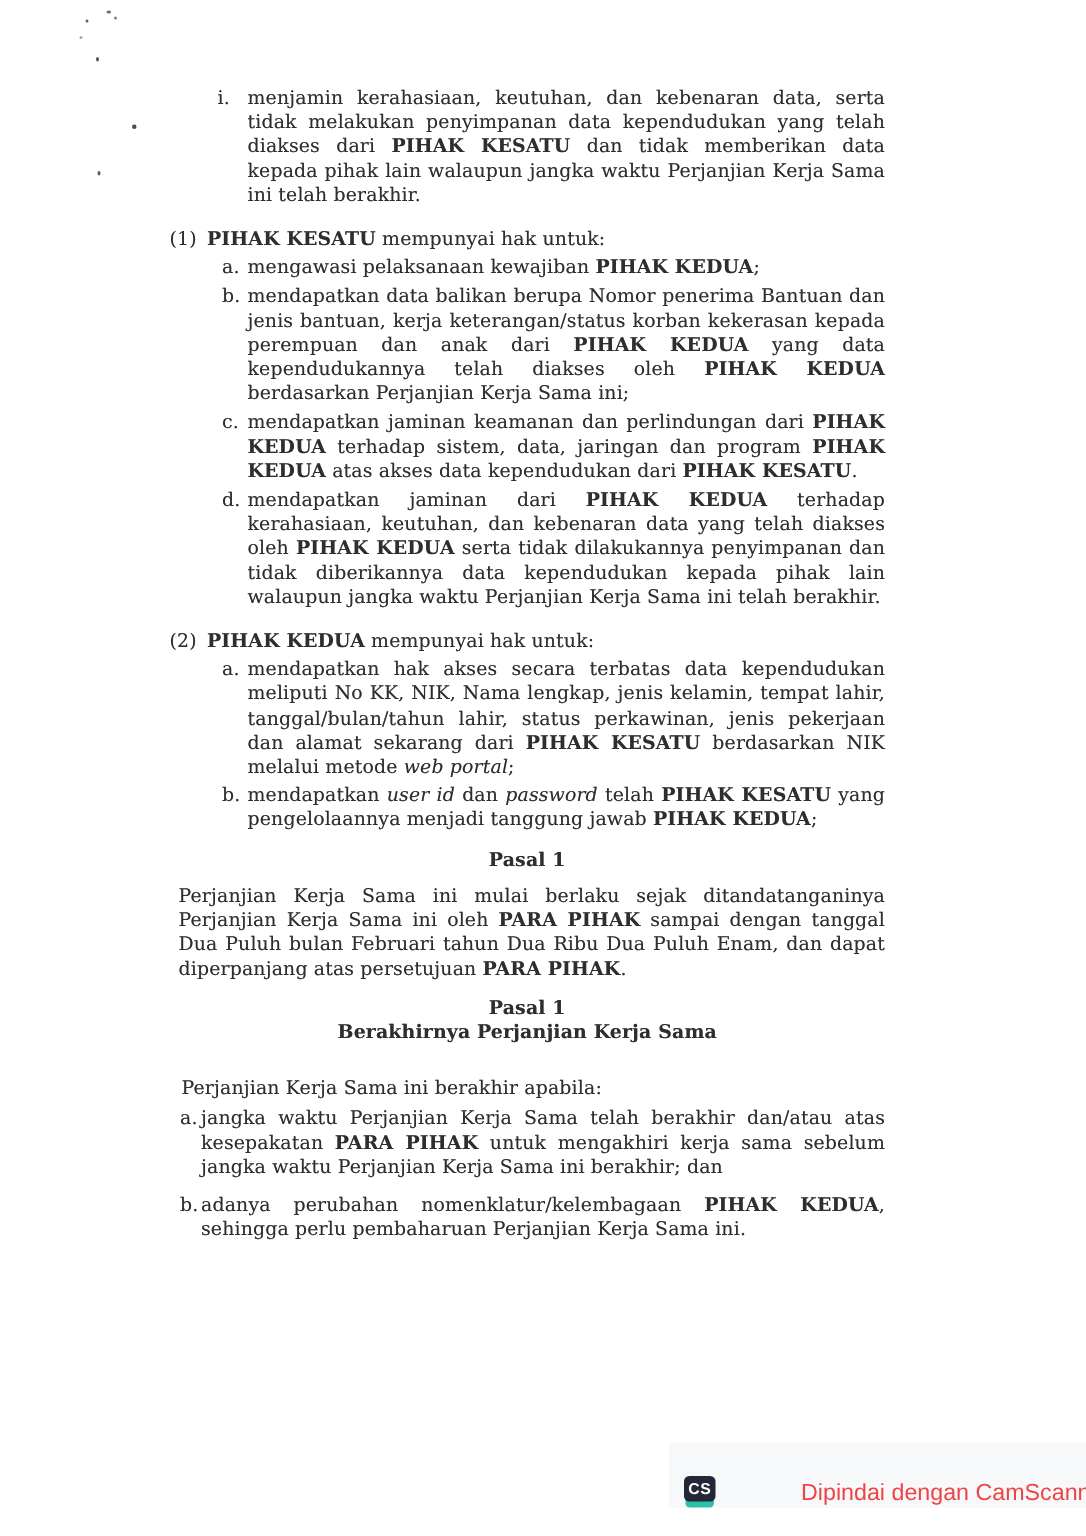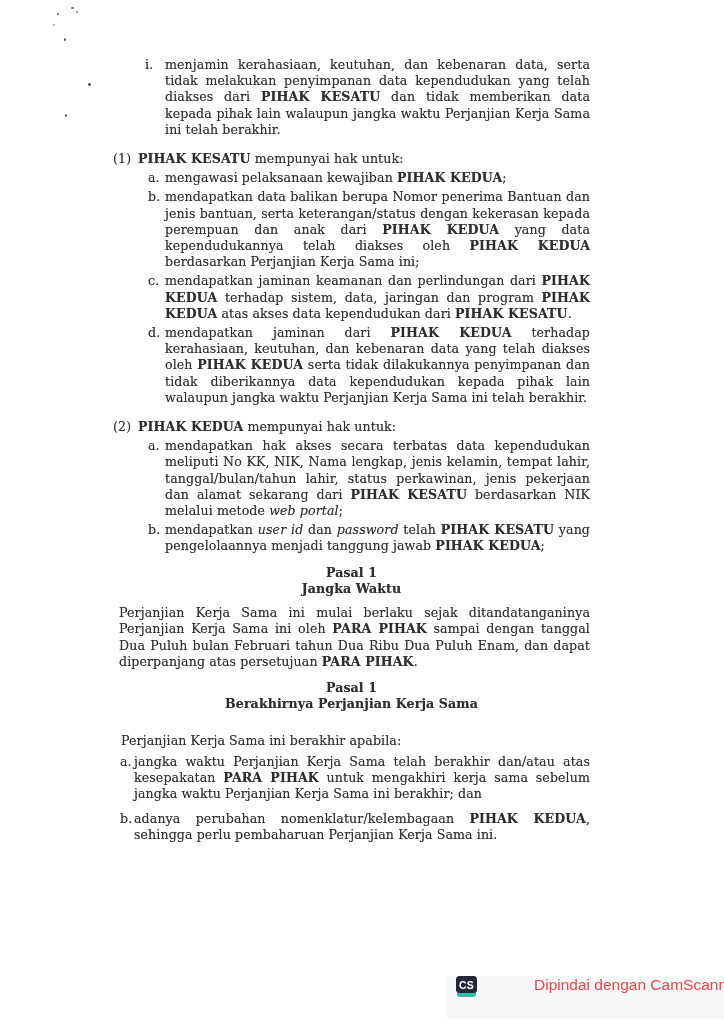--- a/index.html
+++ b/index.html
@@ -31,23 +31,23 @@
   .para{margin-left:6px;margin-top:3px;}
   .intro{margin-left:8px;margin-top:21px;}
   .body{flex:1;min-width:0;}
   .hang .body,.sub .body,.l1 .body,.para{text-align:justify;text-align-last:left;}
   .b{font-weight:700;}
   .it{font-style:italic;}
 
   .speck{position:absolute;background:#3a3a3a;border-radius:50%;}
 
   .footer-band{
-    position:absolute;right:0;bottom:5px;
+    position:absolute;right:0;bottom:19px;
     width:278px;height:43px;
-    display:flex;align-items:flex-start;
+    display:flex;align-items:flex-end;
     padding-left:10px;box-sizing:border-box;gap:46px;
   }
   .badge{position:relative;width:21px;height:21px;flex:0 0 21px;margin-right:11px;}
   .badge-teal{position:absolute;left:1px;right:1px;bottom:0;height:13px;border-radius:3px;}
   .badge-dark{
     position:absolute;left:0;right:0;top:0;height:17px;border-radius:3.5px;
     color:#ffffff;font-family:"Liberation Sans",sans-serif;font-weight:700;
     font-size:10.5px;display:flex;align-items:center;justify-content:center;
     letter-spacing:0.3px;
   }
@@ -79,21 +79,21 @@
       <div class="numbered">
         <span class="marker">(1)</span>
         <span class="body"><span class="b">PIHAK KESATU</span><span> mempunyai hak untuk:</span></span>
       </div>
       <div class="sub">
         <span class="marker">a.</span>
         <span class="body"><span>mengawasi pelaksanaan kewajiban </span><span class="b">PIHAK KEDUA</span><span>;</span></span>
       </div>
       <div class="sub">
         <span class="marker">b.</span>
-        <span class="body"><span>mendapatkan data balikan berupa Nomor penerima Bantuan dan jenis bantuan, serta keterangan/status dengan kekerasan kepada perempuan dan anak dari </span><span class="b">PIHAK KEDUA</span><span> yang data kependudukannya telah diakses oleh </span><span class="b">PIHAK KEDUA</span><span> berdasarkan Perjanjian Kerja Sama ini;</span></span>
+        <span class="body"><span>mendapatkan data balikan berupa Nomor penerima Bantuan dan jenis bantuan, kerja keterangan/status korban kekerasan kepada perempuan dan anak dari </span><span class="b">PIHAK KEDUA</span><span> yang data kependudukannya telah diakses oleh </span><span class="b">PIHAK KEDUA</span><span> berdasarkan Perjanjian Kerja Sama ini;</span></span>
       </div>
       <div class="sub">
         <span class="marker">c.</span>
         <span class="body"><span>mendapatkan jaminan keamanan dan perlindungan dari </span><span class="b">PIHAK KEDUA</span><span> terhadap sistem, data, jaringan dan program </span><span class="b">PIHAK KEDUA</span><span> atas akses data kependudukan dari </span><span class="b">PIHAK KESATU</span><span>.</span></span>
       </div>
       <div class="sub">
         <span class="marker">d.</span>
         <span class="body"><span>mendapatkan jaminan dari </span><span class="b">PIHAK KEDUA</span><span> terhadap kerahasiaan, keutuhan, dan kebenaran data yang telah diakses oleh </span><span class="b">PIHAK KEDUA</span><span> serta tidak dilakukannya penyimpanan dan tidak diberikannya data kependudukan kepada pihak lain walaupun jangka waktu Perjanjian Kerja Sama ini telah berakhir.</span></span>
       </div>
       <div class="numbered">
@@ -103,21 +103,20 @@
       <div class="sub">
         <span class="marker">a.</span>
         <span class="body"><span>mendapatkan hak akses secara terbatas data kependudukan meliputi No KK, NIK, Nama lengkap, jenis kelamin, tempat lahir, tanggal/bulan/tahun lahir, status perkawinan, jenis pekerjaan dan alamat sekarang dari </span><span class="b">PIHAK KESATU</span><span> berdasarkan NIK melalui metode </span><span class="it">web portal</span><span>;</span></span>
       </div>
       <div class="sub">
         <span class="marker">b.</span>
         <span class="body"><span>mendapatkan </span><span class="it">user id</span><span> dan </span><span class="it">password</span><span> telah </span><span class="b">PIHAK KESATU</span><span> yang pengelolaannya menjadi tanggung jawab </span><span class="b">PIHAK KEDUA</span><span>;</span></span>
       </div>
       <div class="heading">
         <div>Pasal 1</div>
-        <div>Jangka Waktu</div>
       </div>
       <div class="para"><span class="body"><span>Perjanjian Kerja Sama ini mulai berlaku sejak ditandatanganinya Perjanjian Kerja Sama ini oleh </span><span class="b">PARA PIHAK</span><span> sampai dengan tanggal Dua Puluh bulan Februari tahun Dua Ribu Dua Puluh Enam, dan dapat diperpanjang atas persetujuan </span><span class="b">PARA PIHAK</span><span>.</span></span></div>
       <div class="heading">
         <div>Pasal 1</div>
         <div>Berakhirnya Perjanjian Kerja Sama</div>
       </div>
       <div class="intro"><span class="body"><span>Perjanjian Kerja Sama ini berakhir apabila:</span></span></div>
       <div class="l1">
         <span class="marker">a.</span>
         <span class="body"><span>jangka waktu Perjanjian Kerja Sama telah berakhir dan/atau atas kesepakatan </span><span class="b">PARA PIHAK</span><span> untuk mengakhiri kerja sama sebelum jangka waktu Perjanjian Kerja Sama ini berakhir; dan</span></span>

